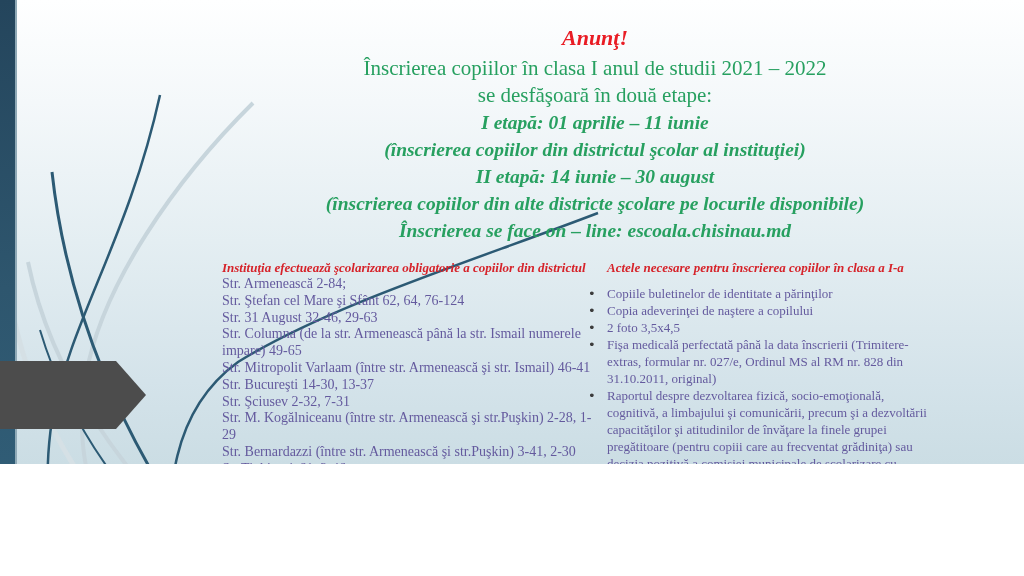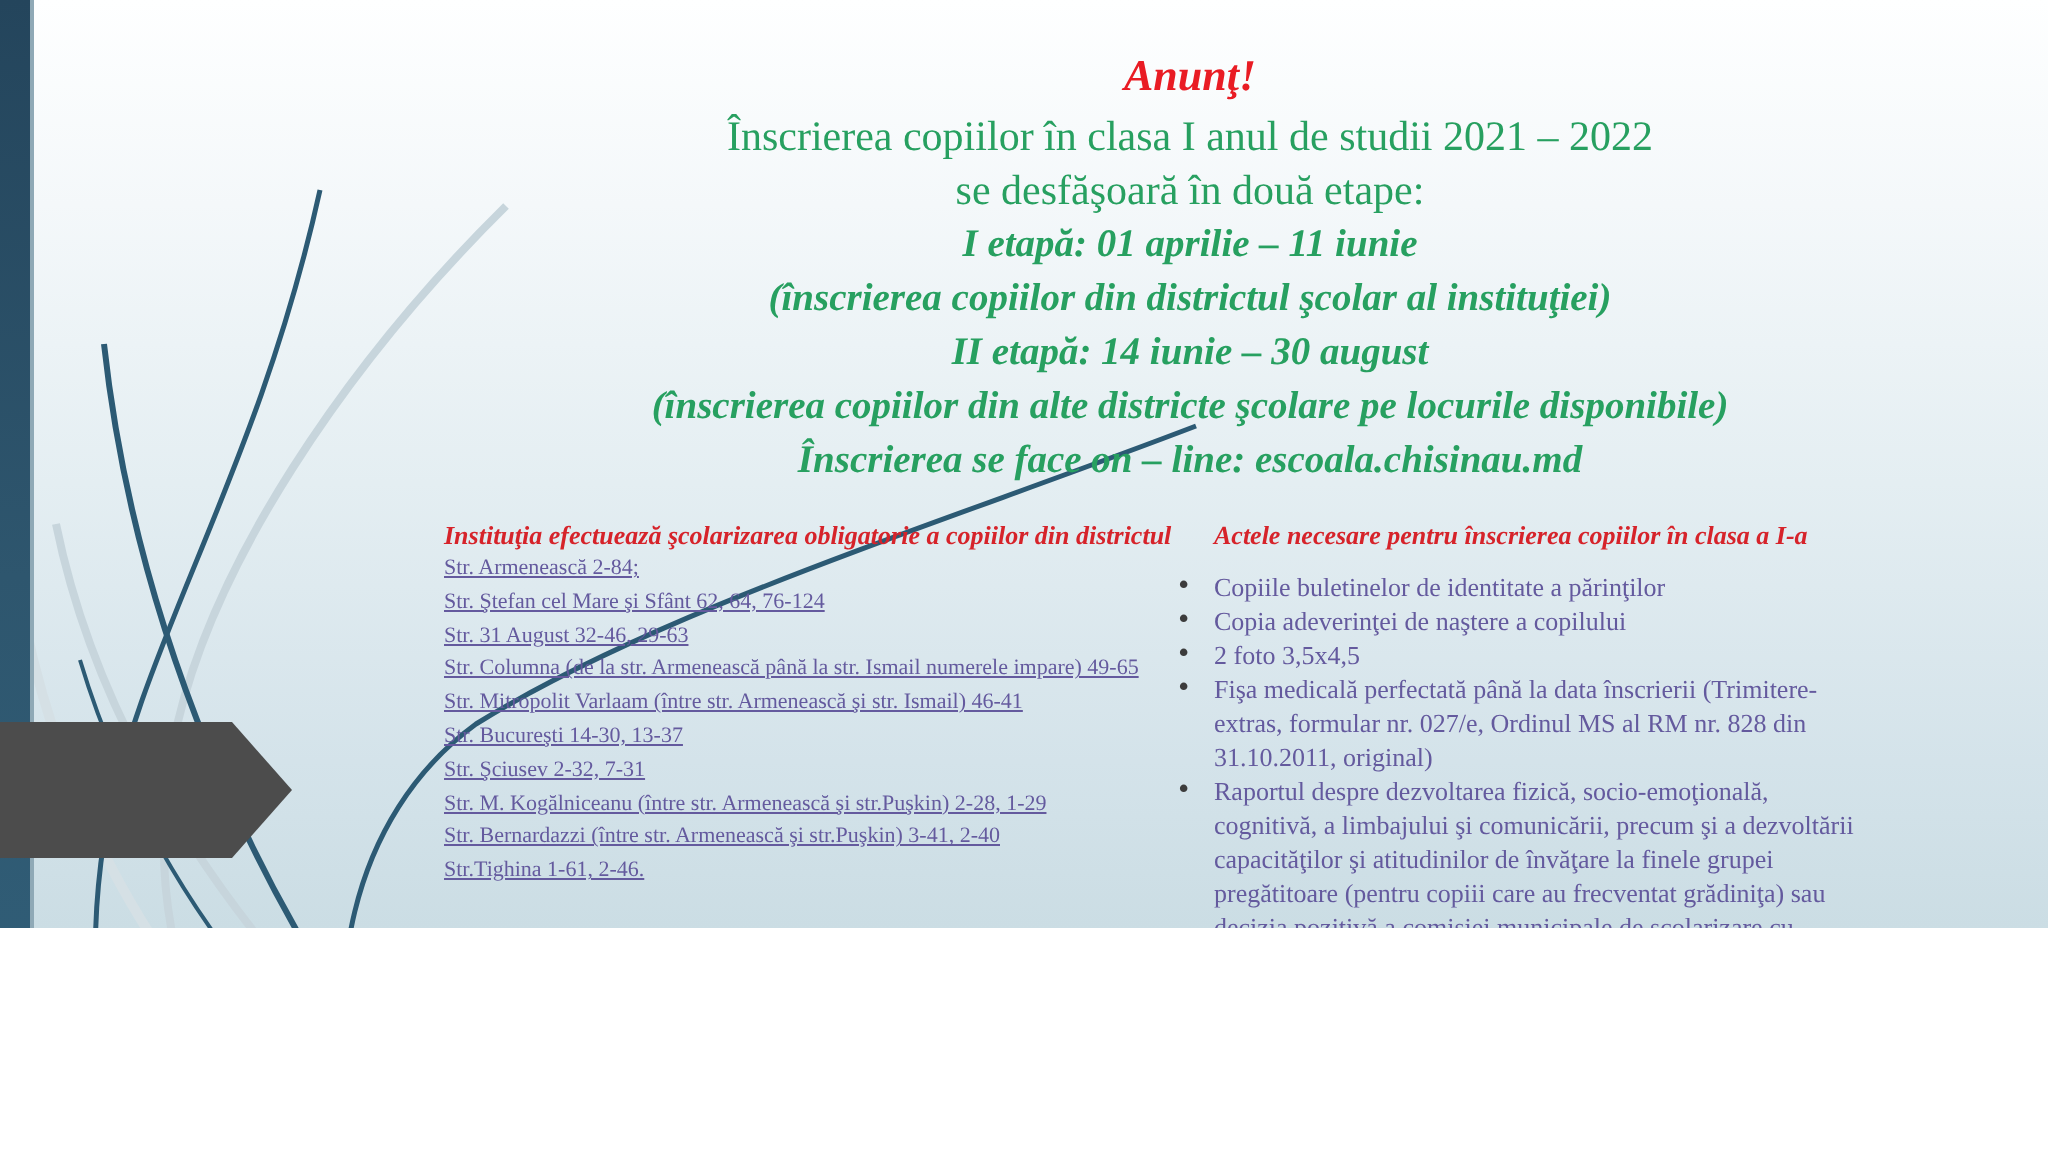--- a/index.html
+++ b/index.html
@@ -39,21 +39,21 @@
   .col{position:absolute;top:260px;}
   .col-left{left:222px;width:372px;}
   .col-right{left:582px;width:372px;}
   .col-heading{
     color:var(--heading-red);font-weight:bold;font-style:italic;
     font-size:13px;line-height:16px;white-space:nowrap;
   }
   .col-right .col-heading{padding-left:25px;margin-bottom:9px;}
   .street-list{list-style:none;}
   .street-item{
-    color:var(--body-purple);font-size:11px;line-height:16.8px;text-decoration:underline;
+    color:var(--body-purple);font-size:14px;line-height:16.8px;
   }
   .doc-list{list-style:none;}
   .doc-item{
     position:relative;color:var(--body-purple);
     font-size:13px;line-height:17px;padding-left:25px;width:352px;
   }
   .bullet{
     position:absolute;left:6px;top:0;color:#3c3c3c;font-size:13px;
     font-family:"DejaVu Sans", sans-serif;
   }
@@ -102,21 +102,21 @@
     <div class="col-heading">Instituţia efectuează şcolarizarea obligatorie a copiilor din districtul</div>
     <ul class="street-list">
       <li class="street-item">Str. Armenească 2-84;</li>
       <li class="street-item">Str. Ştefan cel Mare şi Sfânt 62, 64, 76-124</li>
       <li class="street-item">Str. 31 August 32-46, 29-63</li>
       <li class="street-item">Str. Columna  (de la str. Armenească până la str. Ismail numerele impare) 49-65</li>
       <li class="street-item">Str. Mitropolit Varlaam (între str. Armenească şi str. Ismail) 46-41</li>
       <li class="street-item">Str. Bucureşti 14-30, 13-37</li>
       <li class="street-item">Str. Şciusev 2-32, 7-31</li>
       <li class="street-item">Str. M. Kogălniceanu (între str. Armenească şi str.Puşkin) 2-28, 1-29</li>
-      <li class="street-item">Str. Bernardazzi (între str. Armenească şi str.Puşkin) 3-41, 2-40</li>
+      <li class="street-item">Str. Bernardazzi (între str. Armenească şi str.Puşkin) 3-41, 2-30</li>
       <li class="street-item">Str.Tighina 1-61, 2-46.</li>
     </ul>
   </div>
 
   <div class="col col-right">
     <div class="col-heading">Actele necesare pentru înscrierea copiilor în clasa a I-a</div>
     <ul class="doc-list">
       <li class="doc-item">
         <span class="bullet">•</span>
         <span>Copiile buletinelor de identitate a părinţilor</span>

